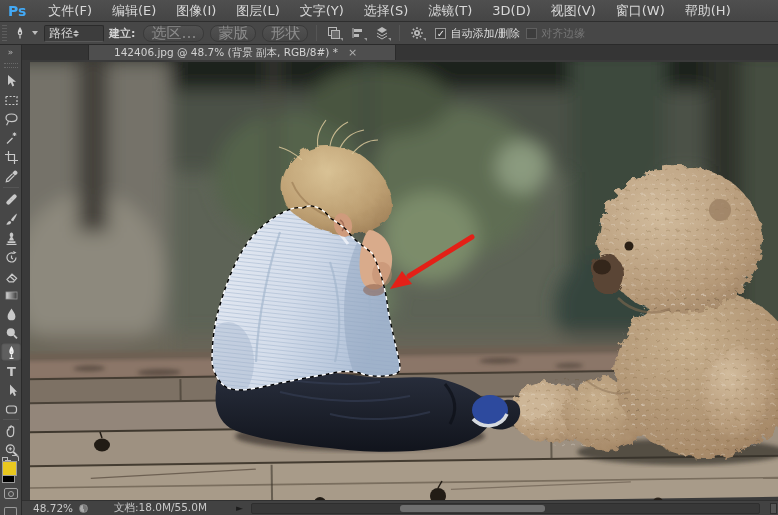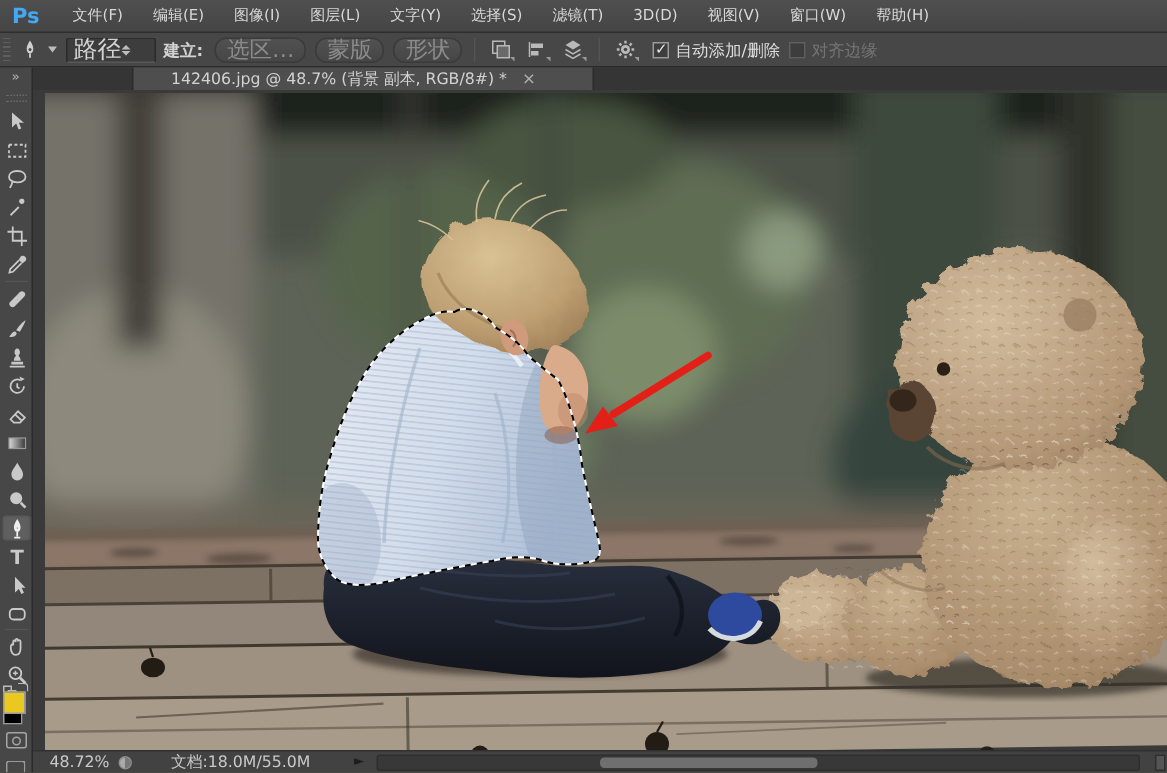--- a/index.html
+++ b/index.html
@@ -5,33 +5,33 @@
   * { margin:0; padding:0; box-sizing:border-box; }
   html,body { width:778px; height:515px; overflow:hidden; background:#474747;
               font-family:"DejaVu Sans", sans-serif; }
   #app { position:relative; width:778px; height:515px; background:#474747; }
 
   
   .menubar { position:absolute; left:0; top:0; width:778px; height:22px;
     background:linear-gradient(#4f4f4f,#454545); display:flex; align-items:center;
     border-bottom:1px solid #2e2e2e; }
   .ps-logo { color:#43a9f5; font-weight:bold; font-size:14px; padding:0 12px 0 8px; }
-  .menu-item { color:#d8d8d8; font-size:10px; padding:0 10px; line-height:22px; cursor:default; }
+  .menu-item { color:#d8d8d8; font-size:13px; padding:0 10px; line-height:22px; cursor:default; }
 
   
   .optionsbar { position:absolute; left:0; top:22px; width:778px; height:23px;
     background:#474747; border-bottom:1px solid #2a2a2a; display:flex; align-items:center; }
   .grip { width:5px; height:16px; margin:0 5px 0 2px;
     background:repeating-linear-gradient(#5e5e5e 0 1px, transparent 1px 3px); }
   .opt-sep { width:1px; height:16px; background:#3a3a3a; margin:0 5px; border-right:1px solid #555; }
   .tool-preset { display:flex; align-items:center; gap:2px; margin-right:6px; }
   .dd-caret { width:0; height:0; border-left:3px solid transparent; border-right:3px solid transparent;
     border-top:4px solid #bcbcbc; margin-left:2px; }
   .mode-select { width:60px; height:17px; background:#3d3d3d; border:1px solid #2b2b2b;
-    border-bottom-color:#585858; color:#d3d3d3; font-size:16px; display:flex;
+    border-bottom-color:#585858; color:#d3d3d3; font-size:12px; display:flex;
     align-items:center; padding:0 4px; border-radius:2px; }
   .stepper { display:flex; flex-direction:column; gap:1px; }
   .stepper i { width:0; height:0; border-left:3px solid transparent; border-right:3px solid transparent; }
   .stepper .up { border-bottom:3px solid #bdbdbd; }
   .stepper .dn { border-top:3px solid #bdbdbd; }
   .opt-label { color:#d3d3d3; font-size:11px; margin:4px 5px; font-weight:bold; }
   .opt-btn { height:17px; min-width:44px; padding:0 7px; margin:0 3px; border-radius:8px;
     background:linear-gradient(#515151,#464646); border:1px solid #3a3a3a;
     color:#8b8b8b; font-size:15px; display:flex; align-items:center; justify-content:center; }
   .icon-btn { position:relative; width:18px; height:18px; margin:0 3px; display:flex;

